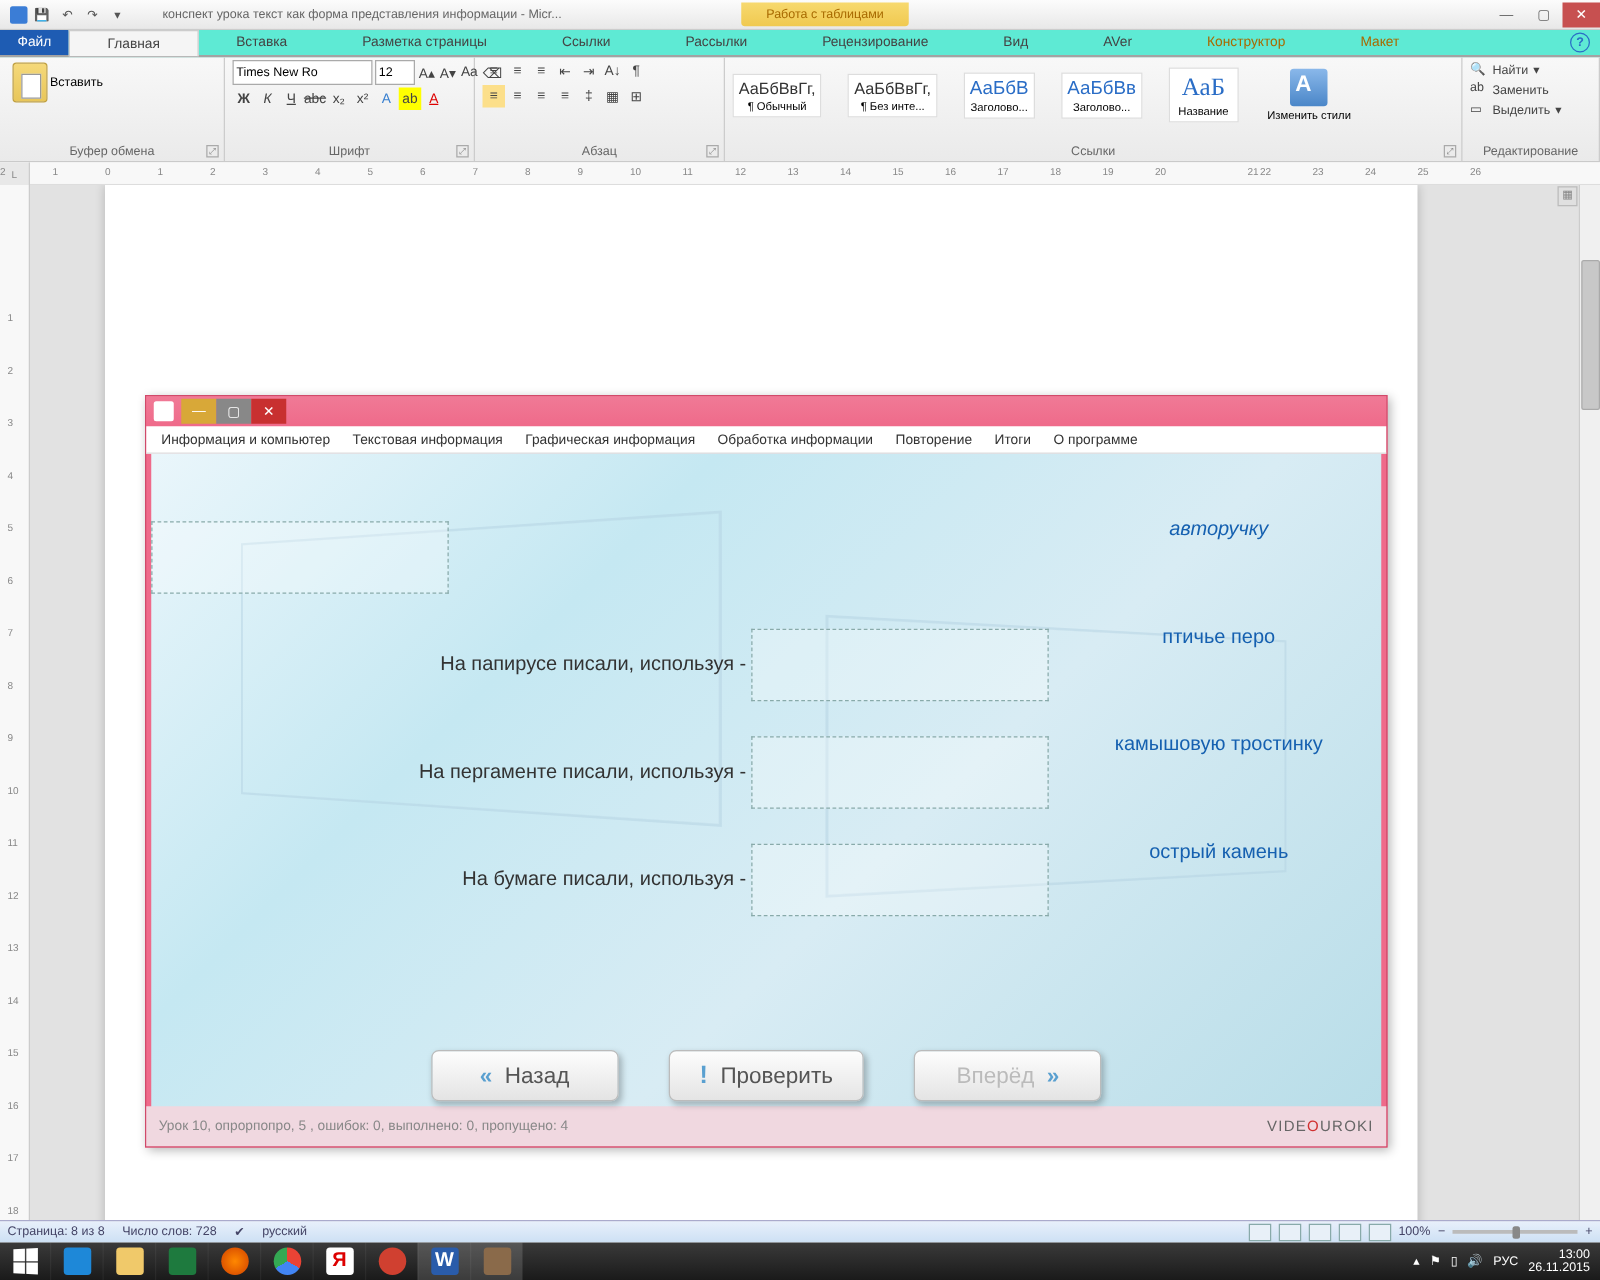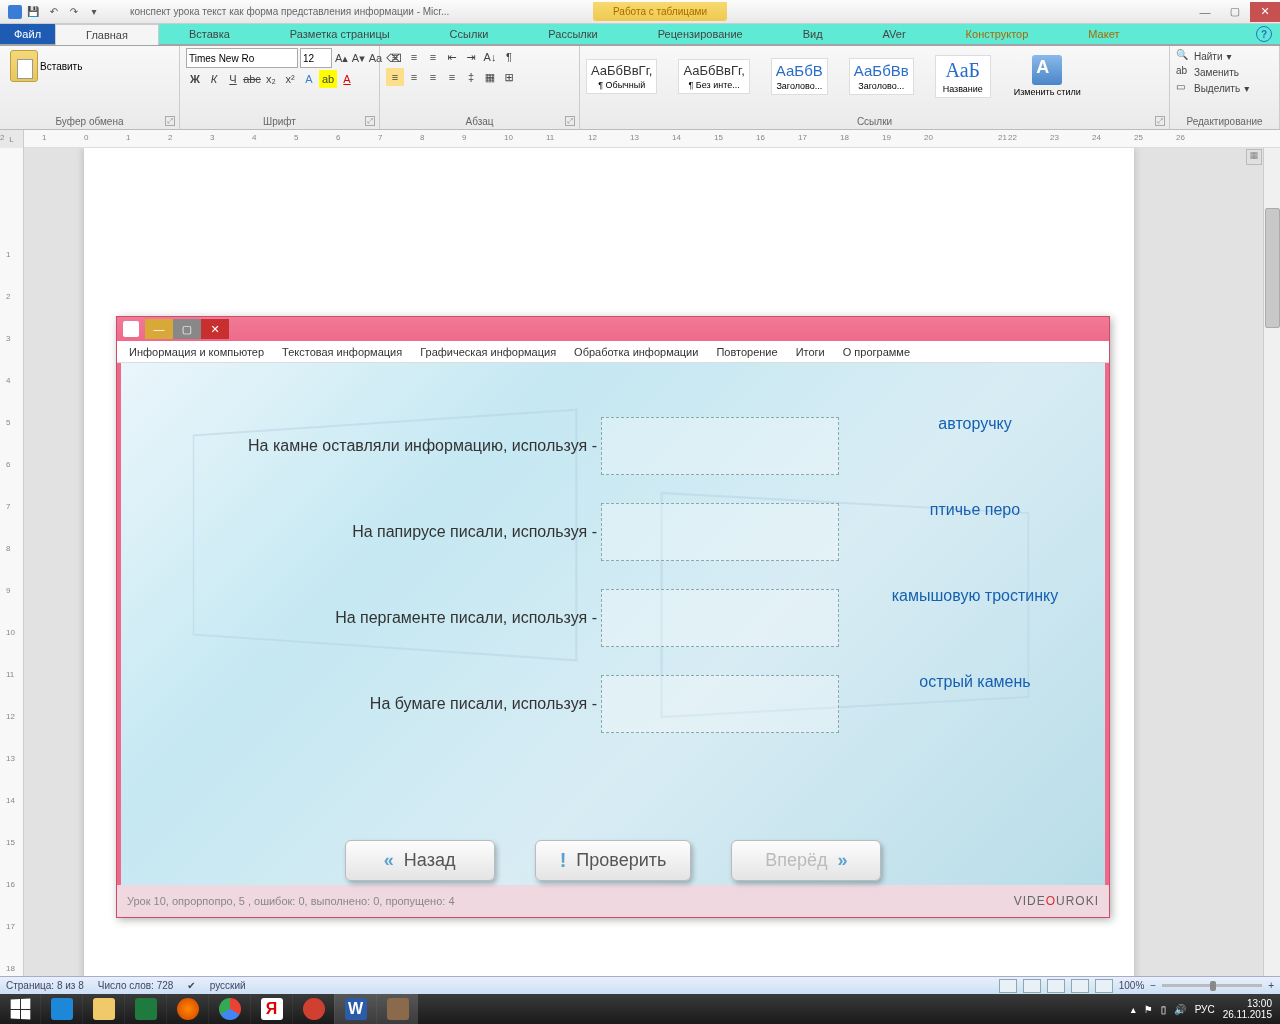--- a/index.html
+++ b/index.html
@@ -336,24 +336,23 @@
         <span>Текстовая информация</span>
         <span>Графическая информация</span>
         <span>Обработка информации</span>
         <span>Повторение</span>
         <span>Итоги</span>
         <span>О программе</span>
       </div>
     <div class="app-content">
       <div class="match-area" id="match-area">
           <div class="match-row">
-            <div class="match-label">На камне оставляли информацию, используя -</div>
             <div class="drop-zone"></div>
           </div>
-          <div class="match-option" style="top: 12px;">авторучку</div>
+          <div class="match-option" style="top: 12px; font-style: italic;">авторучку</div>
           <div class="match-row">
             <div class="match-label">На папирусе писали, используя -</div>
             <div class="drop-zone"></div>
           </div>
           <div class="match-option" style="top: 98px;">птичье перо</div>
           <div class="match-row">
             <div class="match-label">На пергаменте писали, используя -</div>
             <div class="drop-zone"></div>
           </div>
           <div class="match-option" style="top: 184px;">камышовую тростинку</div>

